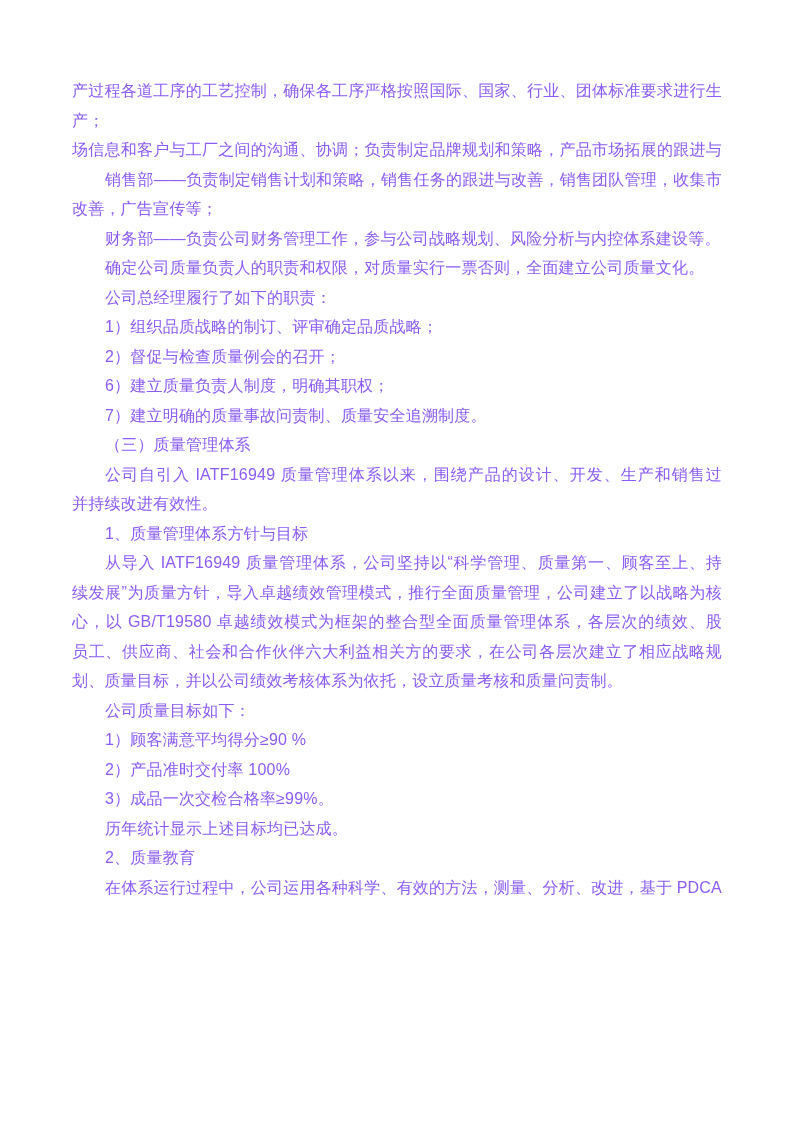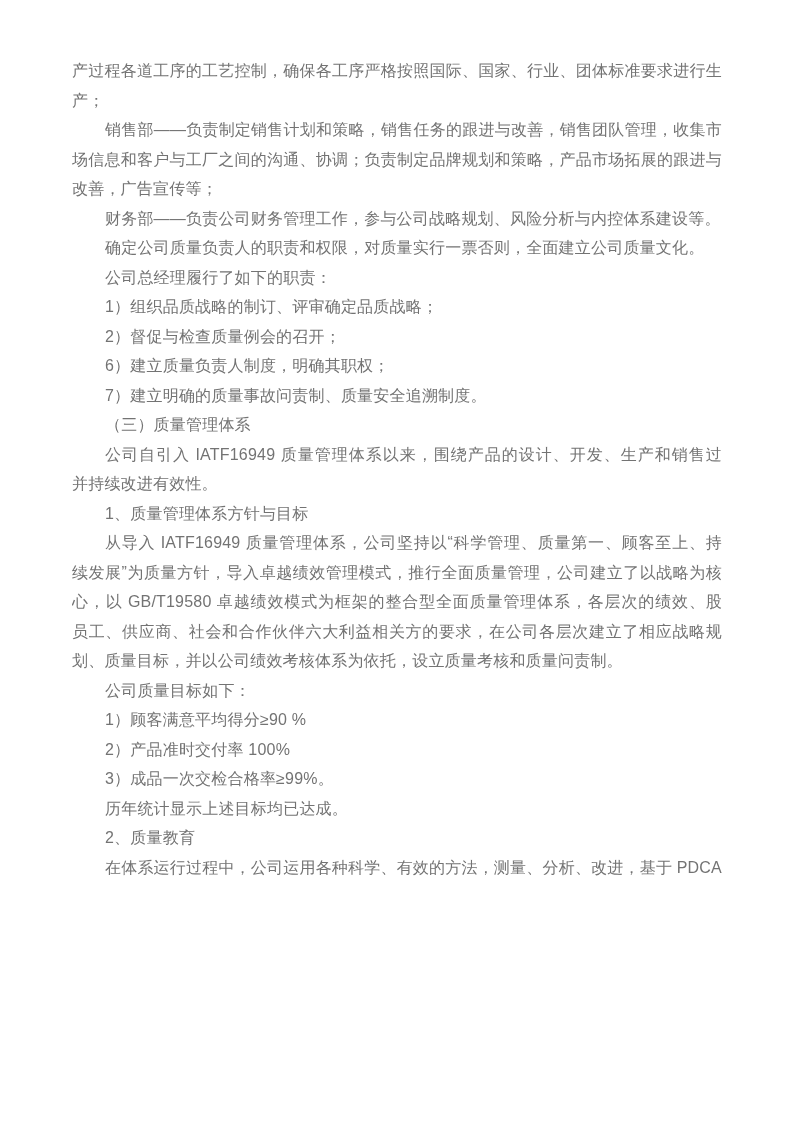--- a/index.html
+++ b/index.html
@@ -10,24 +10,24 @@
   .page {
     position: relative;
     width: 800px;
     height: 1131px;
     background: #ffffff;
     overflow: hidden;
     font-family: "Liberation Sans", "DejaVu Sans", sans-serif;
   }
   .text-block {
     position: absolute;
-    top: 56px;
+    top: 76px;
     left: 72px;
     width: 650px;
-    color: #737373;
+    color: #8b5cf6;
   }
   .line {
     margin: 0;
     padding: 0;
     font-size: 16px;
     line-height: 29.5px;
     height: 29.5px;
     overflow: hidden;
     text-align: left;
     letter-spacing: 0.2px;
@@ -42,22 +42,22 @@
     text-align-last: justify;
   }
 </style>
 </head>
 <body>
 
 <div class="page">
   <div class="text-block">
     <p class="line justify">产过程各道工序的工艺控制，确保各工序严格按照国际、国家、行业、团体标准要求进行生</p>
     <p class="line">产；</p>
+    <p class="line justify">场信息和客户与工厂之间的沟通、协调；负责制定品牌规划和策略，产品市场拓展的跟进与</p>
     <p class="line indent justify">销售部——负责制定销售计划和策略，销售任务的跟进与改善，销售团队管理，收集市</p>
-    <p class="line justify">场信息和客户与工厂之间的沟通、协调；负责制定品牌规划和策略，产品市场拓展的跟进与</p>
     <p class="line">改善，广告宣传等；</p>
     <p class="line indent">财务部——负责公司财务管理工作，参与公司战略规划、风险分析与内控体系建设等。</p>
     <p class="line indent">确定公司质量负责人的职责和权限，对质量实行一票否则，全面建立公司质量文化。</p>
     <p class="line indent">公司总经理履行了如下的职责：</p>
     <p class="line indent">1）组织品质战略的制订、评审确定品质战略；</p>
     <p class="line indent">2）督促与检查质量例会的召开；</p>
     <p class="line indent">6）建立质量负责人制度，明确其职权；</p>
     <p class="line indent">7）建立明确的质量事故问责制、质量安全追溯制度。</p>
     <p class="line indent">（三）质量管理体系</p>
     <p class="line indent justify">公司自引入 IATF16949 质量管理体系以来，围绕产品的设计、开发、生产和销售过</p>

